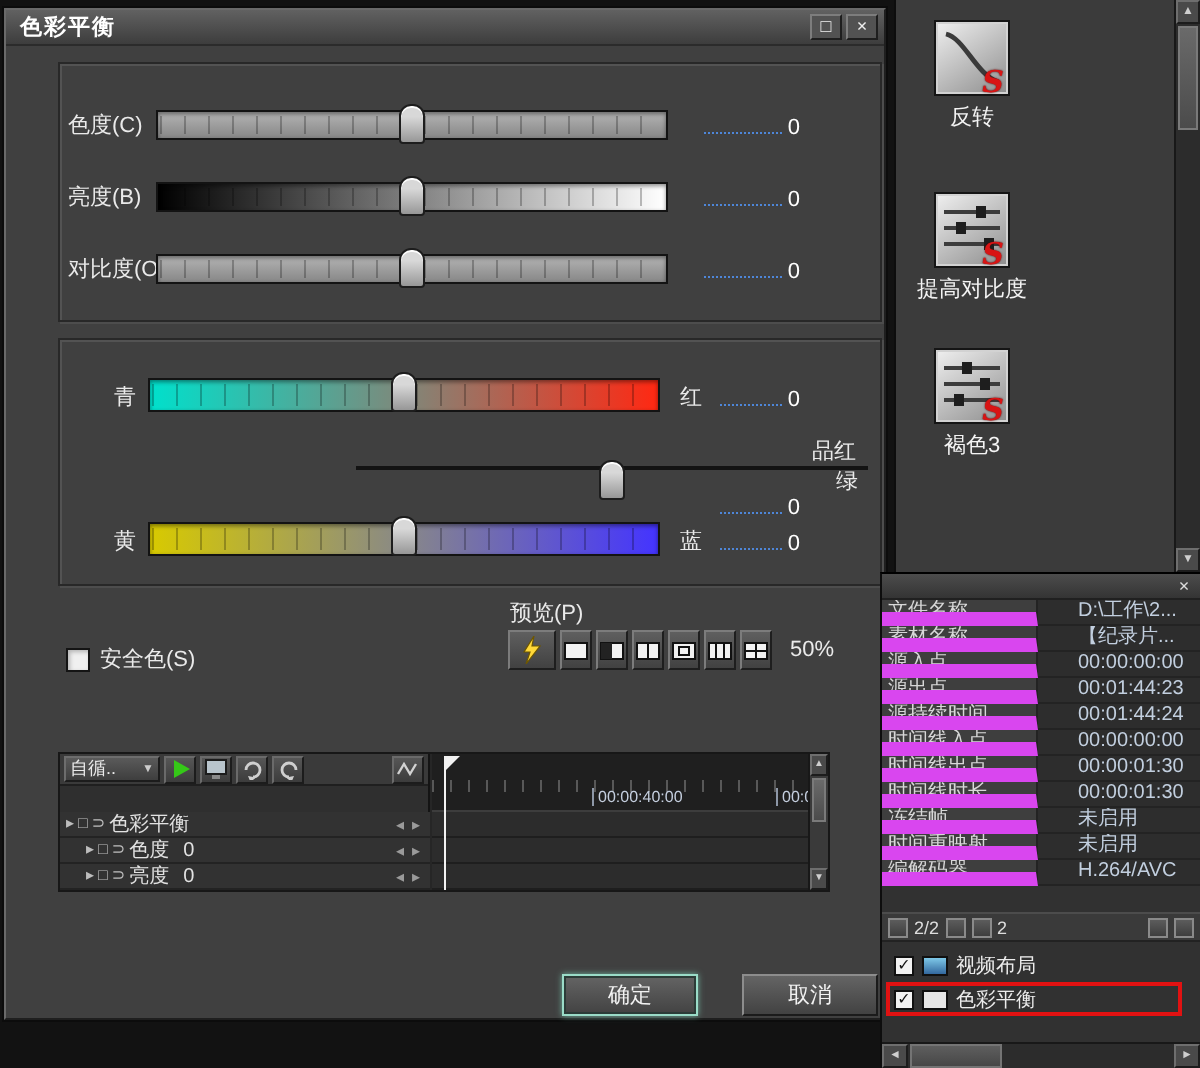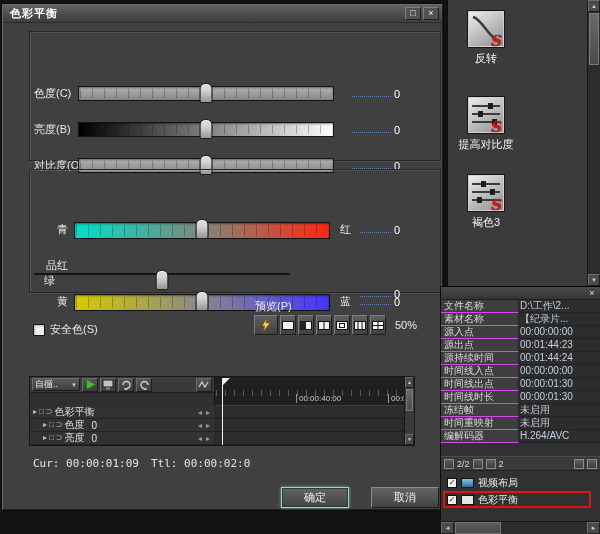--- a/index.html
+++ b/index.html
@@ -9,21 +9,21 @@
 
   
   .dialog{background:#404040;border:1px solid #6a6a6a;border-right-color:#1f1f1f;border-bottom-color:#1f1f1f;box-shadow:0 0 0 1px #0c0c0c;}
   .titlebar{height:18px;background:linear-gradient(#616161,#3d3d3d);border-bottom:1px solid #2b2b2b;display:flex;align-items:center;padding:0 3px 0 7px;}
   .title{font-size:11px;font-weight:bold;color:#ffffff;letter-spacing:1px;}
   .winbtns{margin-left:auto;display:flex;gap:2px;}
   .winbtn{width:16px;height:13px;background:#525252;border:1px solid #7d7d7d;border-right-color:#1e1e1e;border-bottom-color:#1e1e1e;color:#efefef;font-size:9px;line-height:11px;text-align:center;}
 
   .group{border:1px solid #282828;box-shadow:inset 1px 1px 0 rgba(255,255,255,.10),1px 1px 0 rgba(255,255,255,.07);}
 
-  .srow,.crow{position:absolute;left:4px;right:6px;height:24px;display:flex;align-items:flex-start;margin-top:40px;}
+  .srow,.crow{position:absolute;left:4px;right:6px;height:24px;display:flex;align-items:flex-end;}
   .slabel{width:44px;font-size:11px;color:#eaeaea;white-space:nowrap;}
   .llab{width:40px;text-align:right;padding-right:6px;font-size:11px;color:#eaeaea;white-space:nowrap;}
   .rlab{width:16px;margin-left:10px;font-size:11px;color:#eaeaea;}
   .slider{position:relative;width:256px;height:15px;}
   .slider.tall{height:17px;}
   .track{position:absolute;inset:0;border:1px solid #131313;box-shadow:inset 0 1px 2px rgba(0,0,0,.45);}
   .track::after{content:"";position:absolute;inset:2px 1px 2px 1px;background:repeating-linear-gradient(to right,rgba(0,0,0,.25) 0 1px,transparent 1px 12px);}
   .t-gray{background:linear-gradient(#b4b4b4,#878787);}
   .t-bw{background:linear-gradient(to right,#000000,#ffffff);}
   .t-cr{background:linear-gradient(to right,#00e0cc,#7f887a 50%,#ff2812);}
@@ -81,22 +81,22 @@
   .fx-label{margin-top:3px;font-size:11px;color:#f4f4f4;white-space:nowrap;}
   .fx-scroll{position:absolute;right:0;top:0;width:13px;height:100%;background:#2c2c2c;border-left:1px solid #181818;}
   .fx-scroll .sb-btn{height:12px;font-size:6px;line-height:10px;}
   .fx-scroll .dn{position:absolute;bottom:0;left:0;}
 
   
   .ippanel{background:#313131;border-top:1px solid #000;border-left:1px solid #0d0d0d;}
   .ip-titlebar{height:13px;background:linear-gradient(#4c4c4c,#343434);border-bottom:1px solid #202020;display:flex;align-items:center;padding:0 2px;}
   .ip-close{margin-left:auto;width:12px;text-align:center;font-size:9px;line-height:11px;color:#dcdcdc;}
   .ip-row{display:flex;height:13px;}
-  .ip-key{width:78px;background:#3e3e3e;border-right:1px solid #232323;border-bottom:1px solid #d946ef;font-size:10px;line-height:12px;color:#d8d8d8;padding-left:3px;white-space:nowrap;overflow:hidden;}
-  .ip-val{flex:1;background:#2d2d2d;border-bottom:1px solid #232323;font-size:10px;line-height:12px;color:#c2cfdf;padding-left:1px;white-space:nowrap;overflow:hidden;}
+  .ip-key{width:78px;background:#3e3e3e;border-right:1px solid #232323;border-bottom:7px solid #d946ef;font-size:10px;line-height:12px;color:#d8d8d8;padding-left:3px;white-space:nowrap;overflow:hidden;}
+  .ip-val{flex:1;background:#2d2d2d;border-bottom:1px solid #232323;font-size:10px;line-height:12px;color:#c2cfdf;padding-left:20px;white-space:nowrap;overflow:hidden;}
   .ip-tabs{position:absolute;left:0;right:0;height:15px;background:#3a3a3a;border-top:1px solid #4c4c4c;border-bottom:1px solid #222;display:flex;align-items:center;gap:3px;padding:0 3px;font-size:9px;color:#dddddd;}
   .ip-tab-icon{width:10px;height:10px;border:1px solid #8a8a8a;background:linear-gradient(#5c5c5c,#3e3e3e);}
   .flex1{flex:1;}
   .ip-item{position:absolute;left:3px;right:10px;height:15px;display:flex;align-items:center;gap:4px;padding-left:3px;font-size:10px;color:#ececec;white-space:nowrap;}
   .ip-item.hl{outline:2px solid #e11212;outline-offset:-1px;}
   .chk{width:10px;height:10px;background:#f2f2f2;border:1px solid #111;display:flex;align-items:center;justify-content:center;}
   .chk i{font-style:normal;font-size:8px;line-height:1;color:#111;}
   .mini-icon{width:13px;height:10px;border:1px solid #101010;}
   .mini-icon.video{background:linear-gradient(#7ec8e8,#33689e);}
   .mini-icon.plain{background:#e6e6e6;}
@@ -327,24 +327,20 @@
         <div class="playhead"></div>
         <div class="ph-flag"></div>
       </div>
       <div class="tl-scroll">
         <span class="sb-btn">▲</span>
         <div class="sb-thumb" style="top:12px;height:22px;"></div>
         <span class="sb-btn" style="position:absolute;bottom:0;left:0;">▼</span>
       </div>
     </div>
 
-    <div class="abs statusline" style="left:30px;top:452px;">
-      <span>Cur: 00:00:01:09</span>
-      <span>Ttl: 00:00:02:0</span>
-    </div>
 
     <div class="btn" style="left:368px;top:482px;width:68px;">取消</div>
     <div class="btn ok" style="left:278px;top:482px;width:68px;">确定</div>
   </div>
 
   <div class="abs fxpanel" style="left:447px;top:0;width:153px;height:286px;">
     <div class="fx-item" style="top:10px;">
       <div class="fx-icon">
         <svg width="36" height="36">
             <path d="M5 6 C 14 8, 20 26, 31 30" stroke="#3a3a3a" stroke-width="2.4" fill="none"></path>

